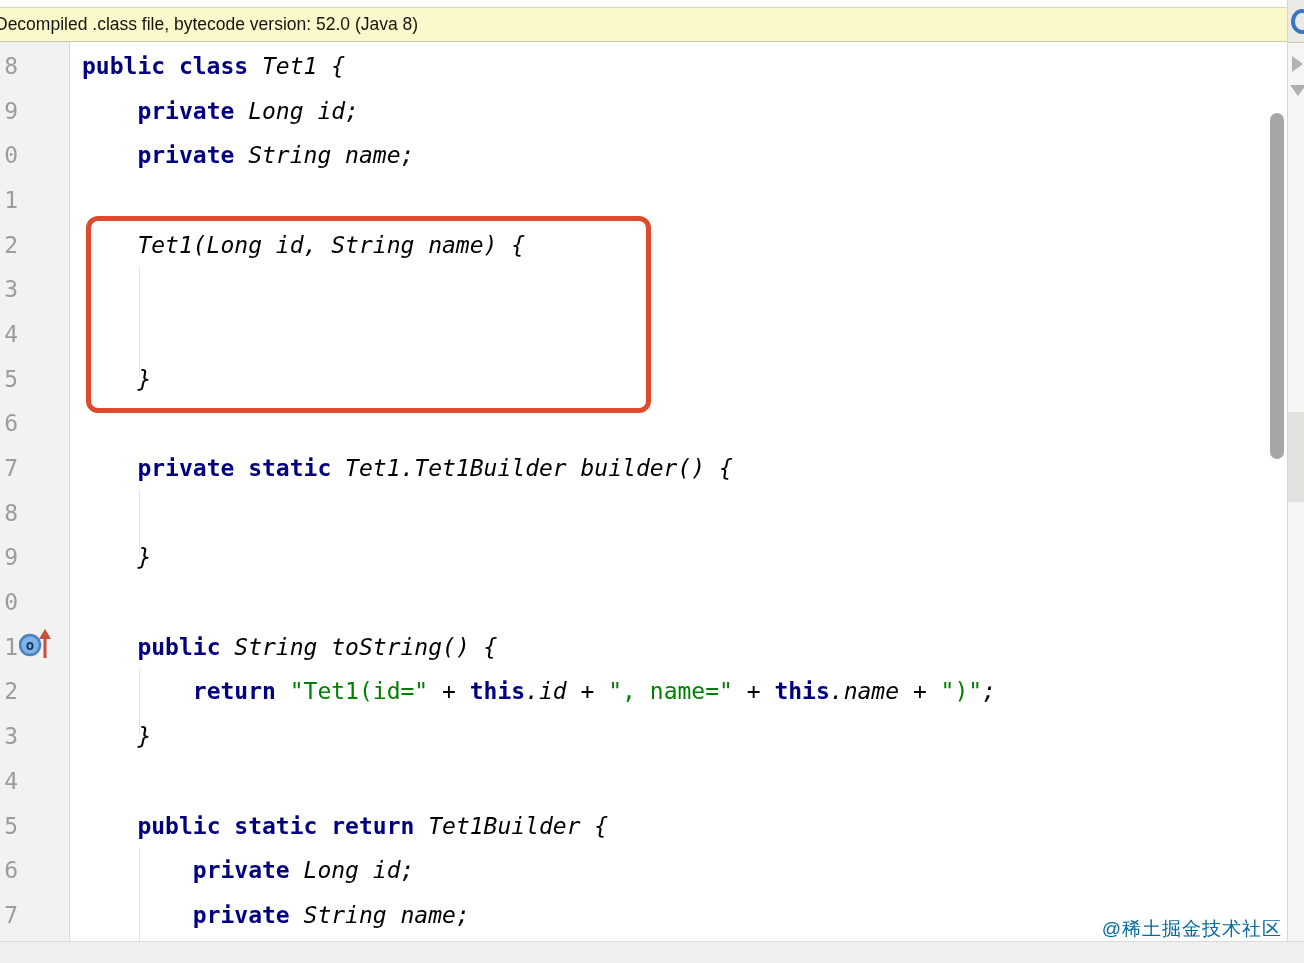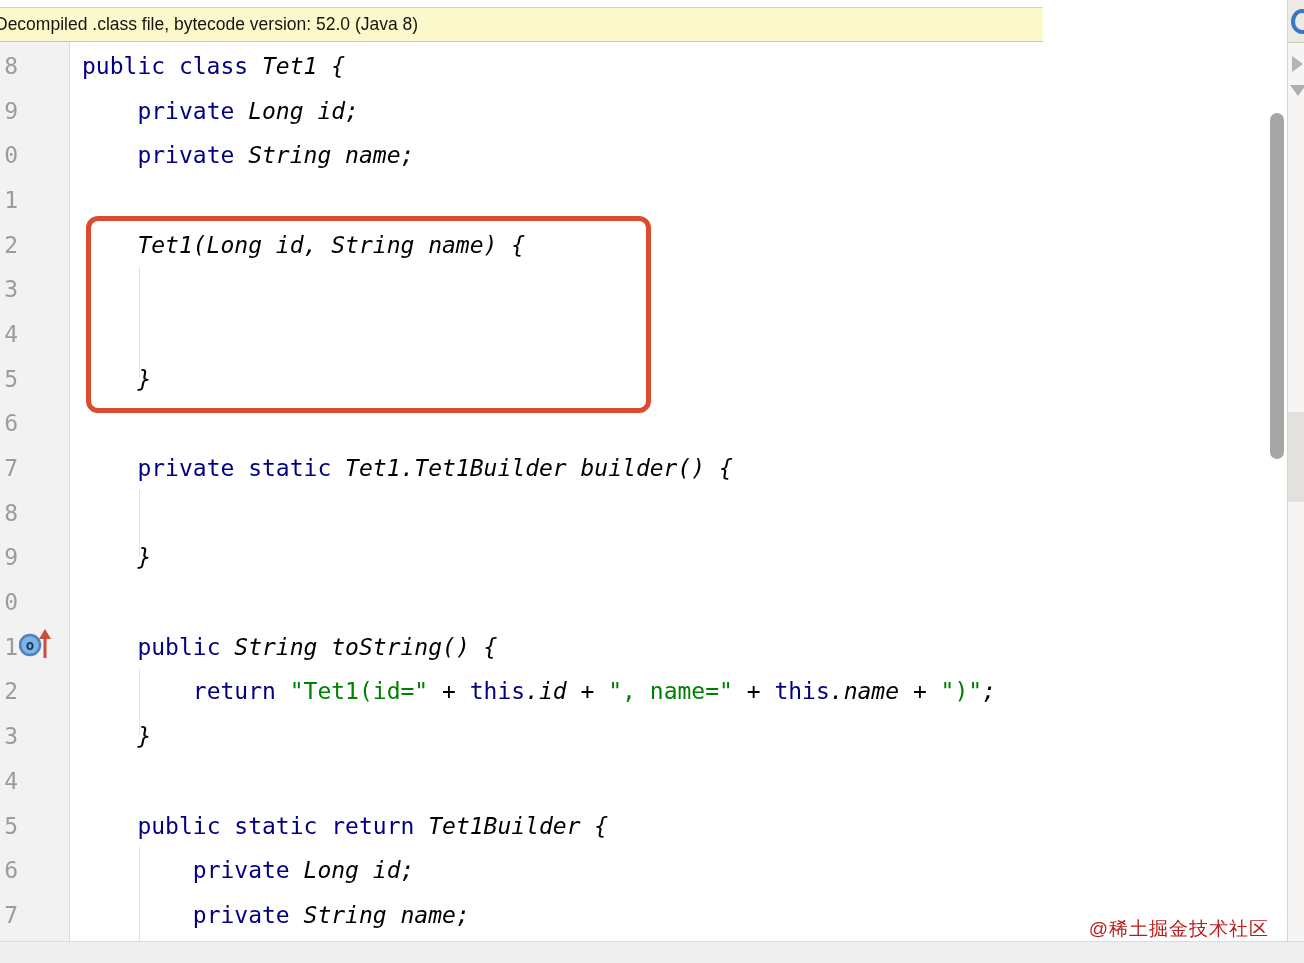--- a/index.html
+++ b/index.html
@@ -2,21 +2,21 @@
 <html><head>
 <meta charset="utf-8">
 <style>
   html,body{margin:0;padding:0;}
   body{
     width:1304px;height:963px;position:relative;overflow:hidden;
     background:#ffffff;font-family:"Liberation Sans",sans-serif;
   }
   
   .banner{
-    position:absolute;left:0;top:7px;width:1043px;height:33px;
+    position:absolute;left:0;top:7px;width:1287px;height:33px;
     background:#FBF9CC;border-top:1px solid #D6D6BE;border-bottom:1px solid #C9C9AC;
     display:flex;align-items:center;
   }
   .banner-text{
     font-size:17.5px;color:#15150a;margin-left:-5px;white-space:nowrap;
   }
   
   .gutter-bg{
     position:absolute;left:0;top:42px;width:69px;bottom:21px;
     background:#F2F2F2;border-right:1px solid #DBDBDB;z-index:1;
@@ -26,21 +26,21 @@
     position:absolute;left:0;top:43.5px;right:17px;z-index:3;
     font-family:"DejaVu Sans Mono","Liberation Mono",monospace;
     font-size:23px;
   }
   .row{height:44.7px;display:flex;align-items:center;}
   .lnum{
     flex:none;width:18px;text-align:right;overflow:visible;
     color:#9C9C9C;white-space:pre;
   }
   .codeline{white-space:pre;margin-left:64px;}
-  .tok-kw{color:#000080;font-weight:normal;margin-top:41px;}
+  .tok-kw{color:#000080;font-weight:bold;margin-top:41px;}
   .tok-pl{color:#000000;font-style:italic;}
   .tok-str{color:#008000;}
   
   .guide{position:absolute;width:1px;background:#E2E2E2;z-index:2;}
   .guide-1{left:139px;top:267px;height:110px;}
   .guide-2{left:139px;top:490px;height:66px;}
   .guide-3{left:139px;top:669px;height:66px;}
   .guide-4{left:139px;top:847px;height:94px;}
   
   .red-box{
@@ -80,22 +80,22 @@
   .scroll-marker{
     position:absolute;left:0;right:0;top:412px;height:90px;background:#E2E1DE;
   }
   
   .bottom-strip{
     position:absolute;left:0;right:0;bottom:0;height:21px;
     background:#EFEFEF;border-top:1px solid #DBDBDB;z-index:8;
   }
   
   .watermark{
-    position:absolute;right:35px;top:916px;z-index:4;
-    font-size:19px;color:#b91c1c;letter-spacing:1px;white-space:nowrap;
+    position:absolute;right:22px;top:916px;z-index:4;
+    font-size:19px;color:#0369a1;letter-spacing:1px;white-space:nowrap;
   }
 </style>
 </head>
 <body>
 
 <div class="banner">
   <span class="banner-text">Decompiled .class file, bytecode version: 52.0 (Java 8)</span>
 </div>
 
 <div class="gutter-bg"></div>

